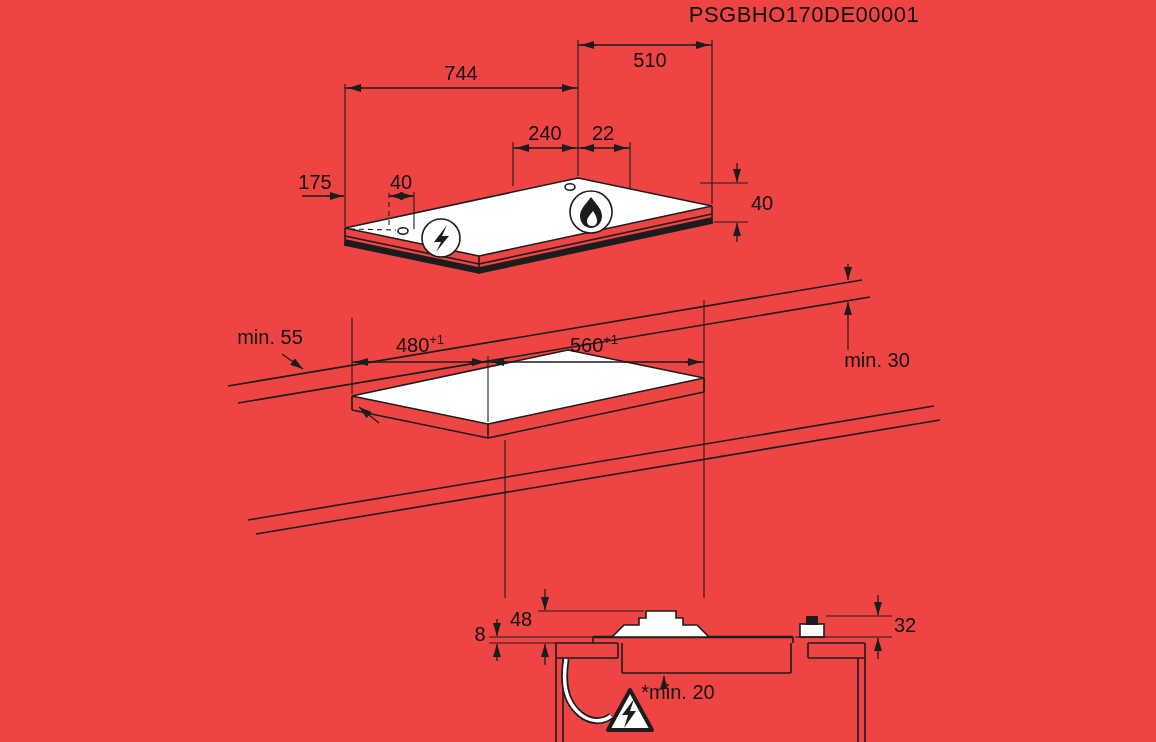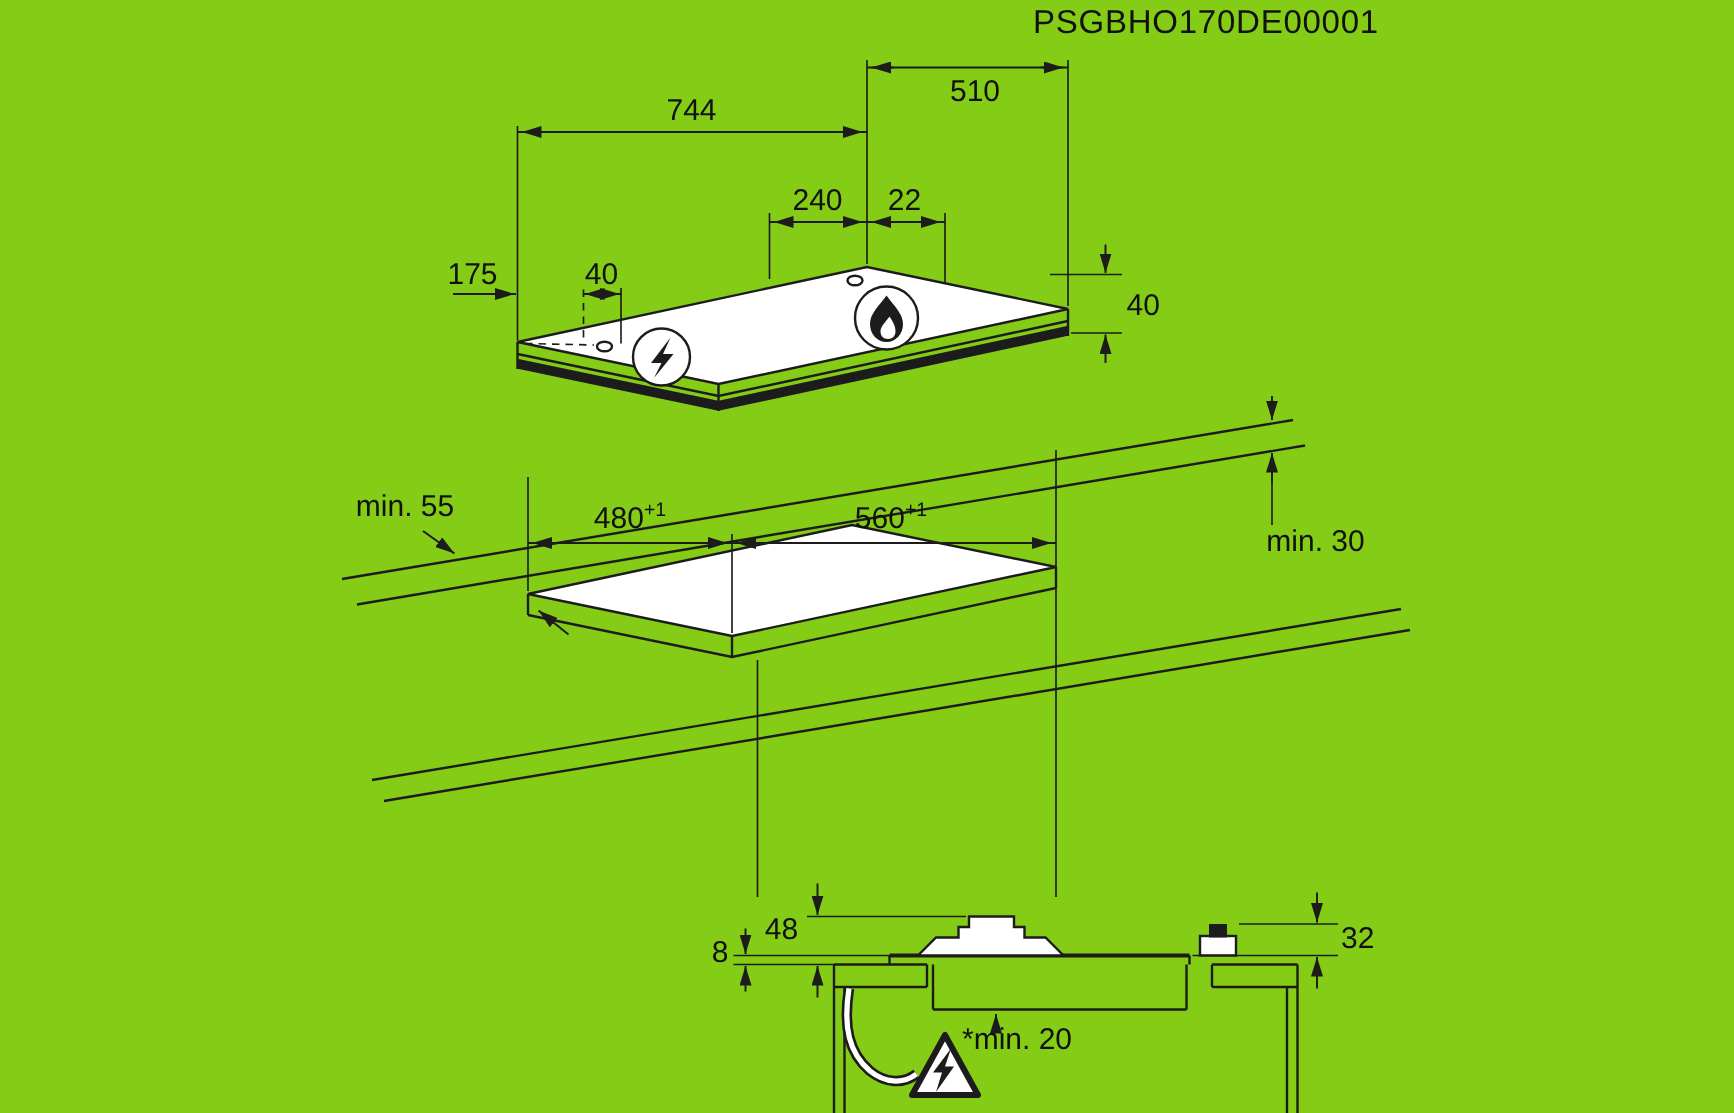--- a/index.html
+++ b/index.html
@@ -1,16 +1,16 @@
 <!DOCTYPE html>
 <html><head>
 <meta charset="utf-8">
 <style>
   html,body{margin:0;padding:0;background:#fff;}
-  .canvas{position:relative;width:1156px;height:742px;background:#84cc16;overflow:hidden;
+  .canvas{position:relative;width:1156px;height:742px;background:#ef4444;overflow:hidden;
           font-family:"Liberation Sans",sans-serif;}
   svg{position:absolute;left:0;top:0;}
   .s{stroke:#1c1c1c;stroke-width:1.6;fill:none;}
   .x{stroke:#1c1c1c;stroke-width:1.1;fill:none;}
   .a{stroke:#1c1c1c;stroke-width:1.3;fill:none;}
   .b{stroke:#1c1c1c;stroke-width:6.5;fill:none;}
   .g2{stroke:#1c1c1c;stroke-width:2.6;fill:none;}
   .dsh{stroke-dasharray:5 4;}
   .wf{fill:#ffffff;}
   .df{fill:#1c1c1c;stroke:none;}

